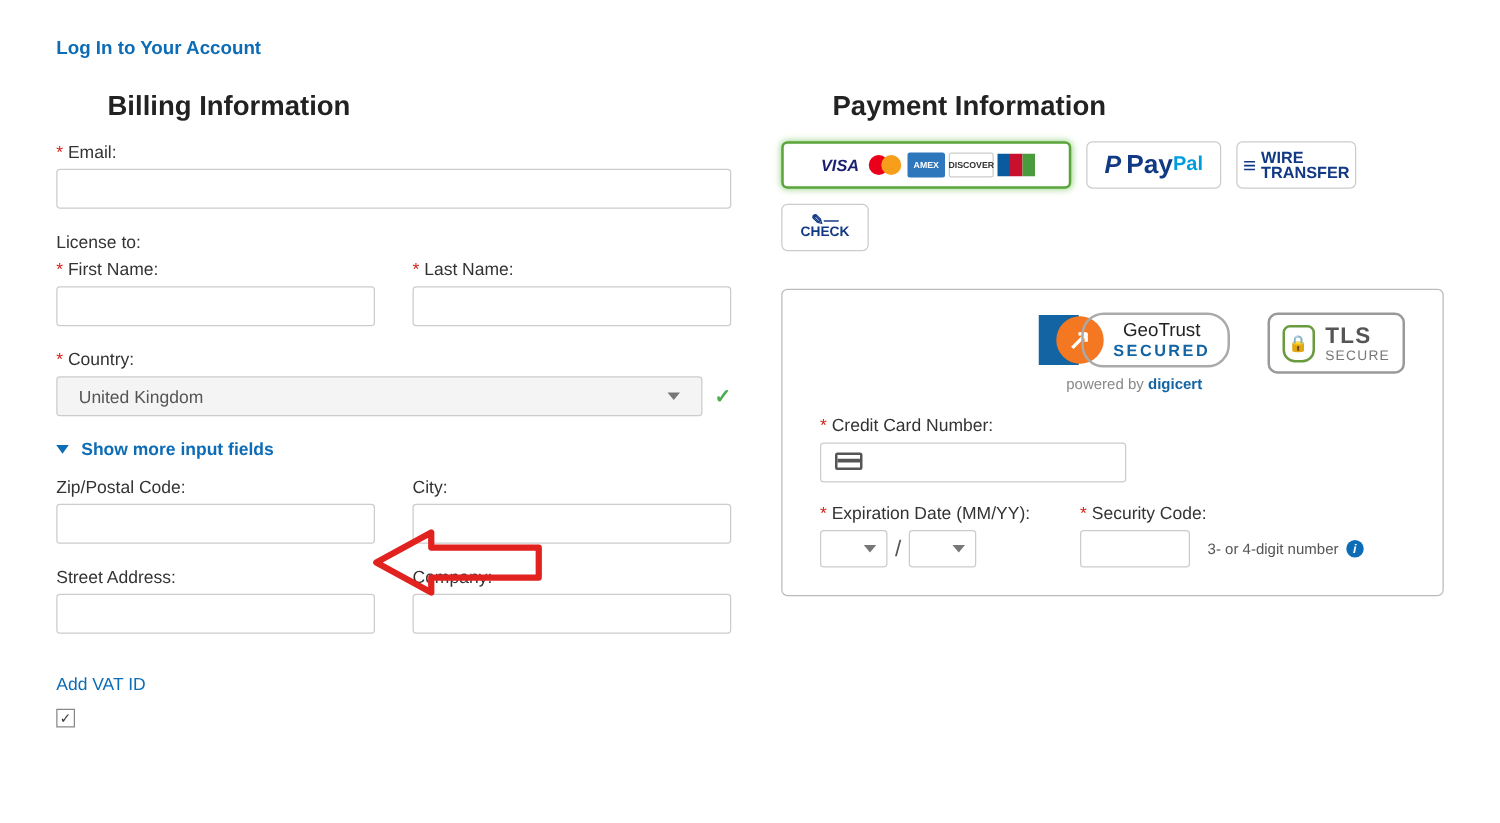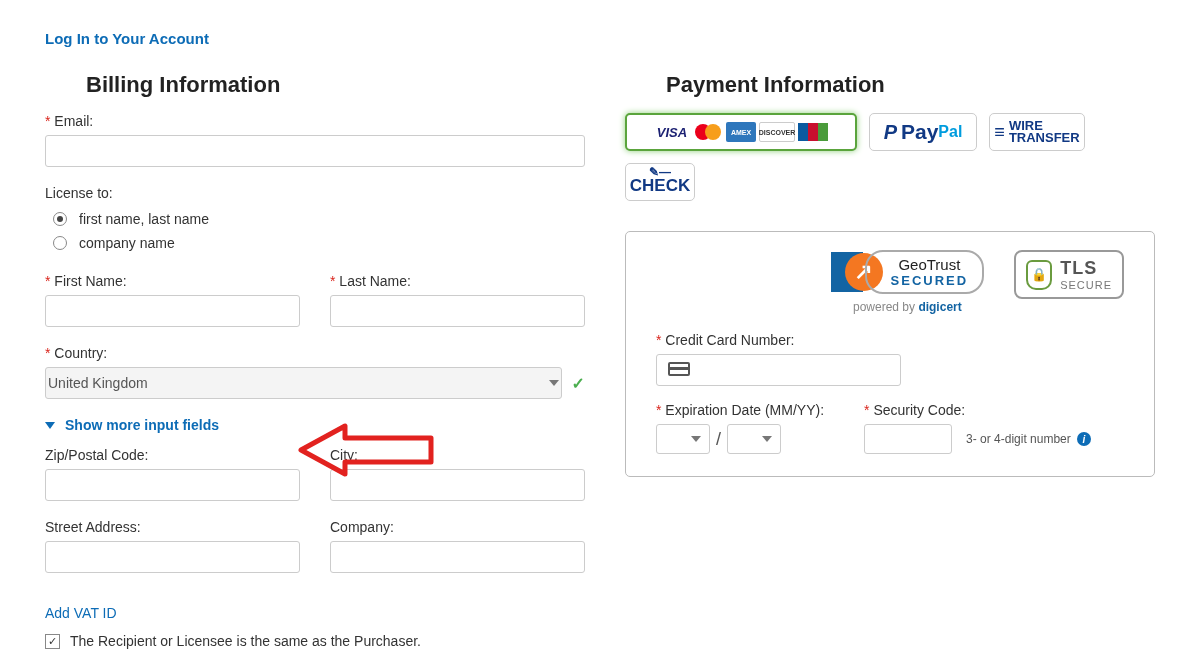--- a/index.html
+++ b/index.html
@@ -49,21 +49,21 @@
   .radio.selected::after { content: ""; width: 6px; height: 6px; background:#444; border-radius:50%; }
   .row2 { display: flex; gap: 30px; }
   .row2 .field { flex: 1; }
   .select-wrap { position: relative; display: flex; align-items: center; gap: 10px;}
   .select {
     flex: 1;
     height: 32px;
     border: 1px solid #ccc;
     border-radius: 3px;
     background: #f4f4f4;
-    padding: 6px 2px;
+    padding: 6px 17px;
     font-size: 14px;
     color: #555;
     display: flex; align-items: center; justify-content: space-between;
   }
   .caret-down {
     width: 0; height: 0; border-left: 5px solid transparent;
     border-right: 5px solid transparent; border-top: 6px solid #777;
   }
   .check-green { color: #4caf50; font-size: 16px; font-weight: bold; }
   .show-more {
@@ -96,21 +96,21 @@
   .mc::before { content:""; position:absolute; width:16px;height:16px;background:#eb001b;border-radius:50%; left:2px;}
   .mc::after { content:""; position:absolute; width:16px;height:16px;background:#f79e1b;border-radius:50%; right:2px;}
   .amex { width: 30px; background:#2e77bc; font-size:7px;}
   .disc { width: 36px; background:#fff; border:1px solid #ccc; color:#333; font-size:7px;}
   .jcb { width: 30px; display:flex;}
   .jcb span{flex:1;height:18px;}
   .jcb span:nth-child(1){background:#0a5aa0;} .jcb span:nth-child(2){background:#c8102e;} .jcb span:nth-child(3){background:#4a9b3b;}
   .paypal-p { color:#113984; font-style:italic; font-size:20px; font-weight:900; margin-right:4px;}
   .paypal-text1{color:#113984;font-weight:900;font-size:21px;} .paypal-text2{color:#009cde;font-weight:900;font-size:16px;}
   .wire { color:#113984; font-size:13px; line-height:12px; text-align:left;}
-  .check-btn { color:#113984; font-size:17px; }
+  .check-btn { color:#113984; font-size:11px; }
 
   .pay-panel {
     border: 1px solid #bbb; border-radius: 5px; padding: 18px 30px 22px 30px;
   }
   .trust-row { display: flex; align-items: flex-start; justify-content: flex-end; gap: 30px; margin-bottom: 18px;}
   .geotrust { text-align:center; }
   .geo-badge { display:flex; align-items:center; }
   .geo-sq{ width:32px; height:40px; background:#1364a3;}
   .geo-circ{ width:38px;height:38px;background:#f47721;border-radius:50%;margin-left:-18px;display:flex;align-items:center;justify-content:center;color:#fff;font-size:22px;font-weight:bold;}
   .geo-txt{ border:2px solid #aaa; border-radius:18px; padding:4px 14px 4px 24px; margin-left:-18px;}
@@ -152,30 +152,20 @@
   <div class="col-left">
     <h2>Billing Information</h2>
 
     <div class="field">
       <label class="label"><span class="req">*</span> <span>Email:</span></label>
       <input class="input" type="text" style="">
     </div>
 
     <div>
       <span class="label">License to:</span>
-      <div class="radio-group">
-        <div class="radio-row">
-          <span class="radio selected"></span>
-          <span>first name, last name</span>
-        </div>
-        <div class="radio-row">
-          <span class="radio"></span>
-          <span>company name</span>
-        </div>
-      </div>
     </div>
 
     <div class="row2">
       <div class="field">
         <label class="label"><span class="req">*</span> <span>First Name:</span></label>
         <input class="input" type="text" style="">
       </div>
       <div class="field">
         <label class="label"><span class="req">*</span> <span>Last Name:</span></label>
         <input class="input" type="text" style="">
@@ -217,21 +207,20 @@
       <div class="field">
         <label class="label">Company:</label>
         <input class="input" type="text" style="">
       </div>
     </div>
 
     <a href="#" class="vat-link">Add VAT ID</a>
 
     <div class="checkbox-row">
       <span class="checkbox">✓</span>
-      <span>The Recipient or Licensee is the same as the Purchaser.</span>
     </div>
   </div>
 
   <div class="col-right">
     <h2>Payment Information</h2>
 
     <div class="pay-options">
       <div class="pay-btn selected" style="width:232px">
         <div class="cards-row">
           <span class="cc-badge visa">VISA</span>

